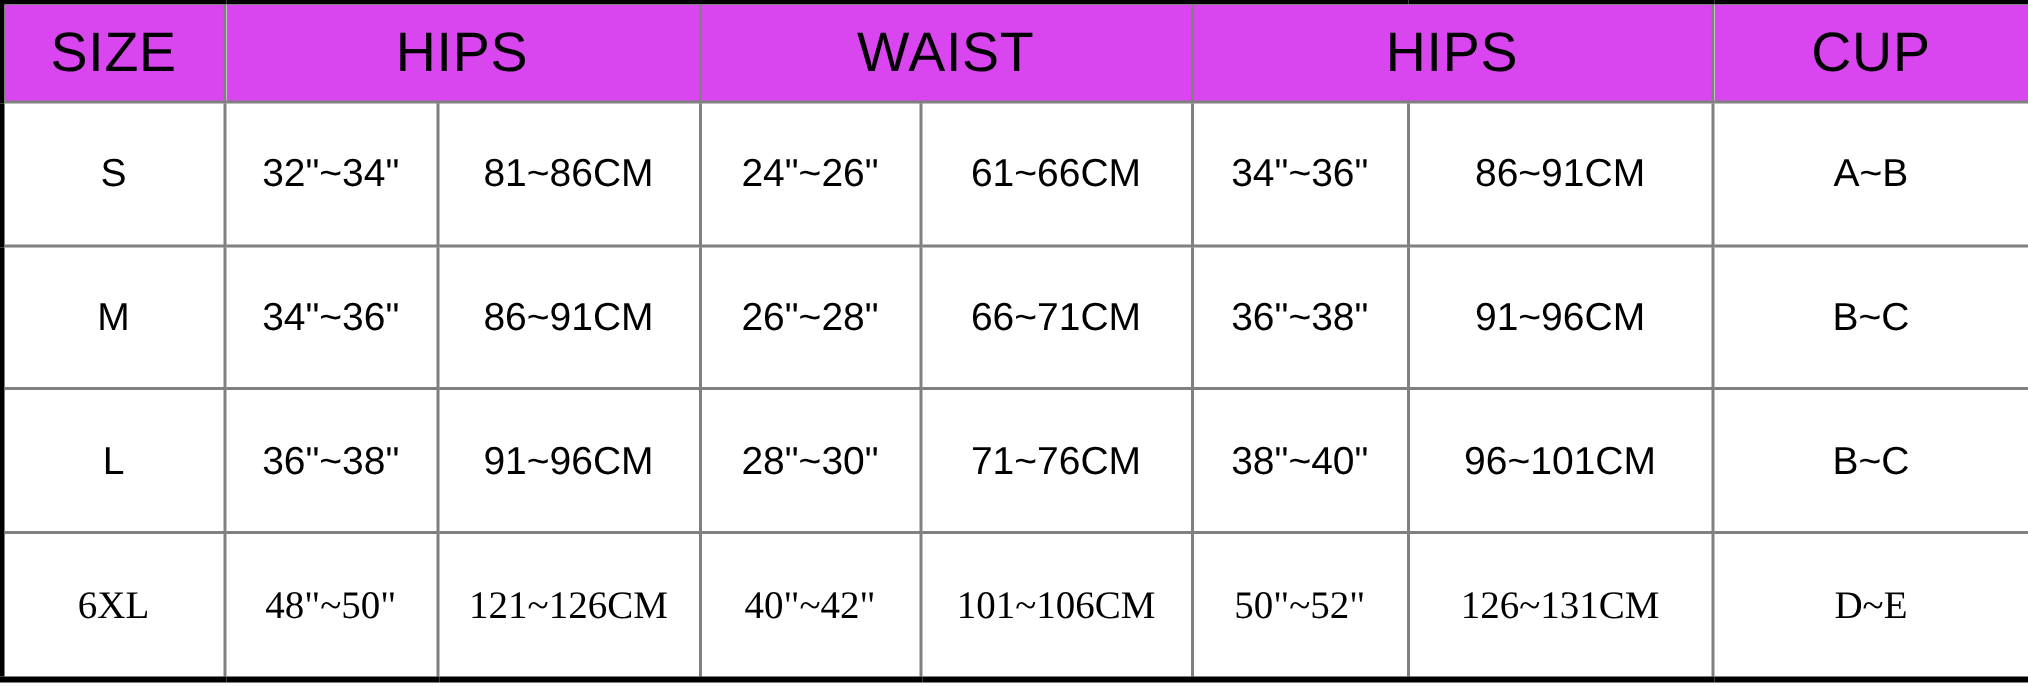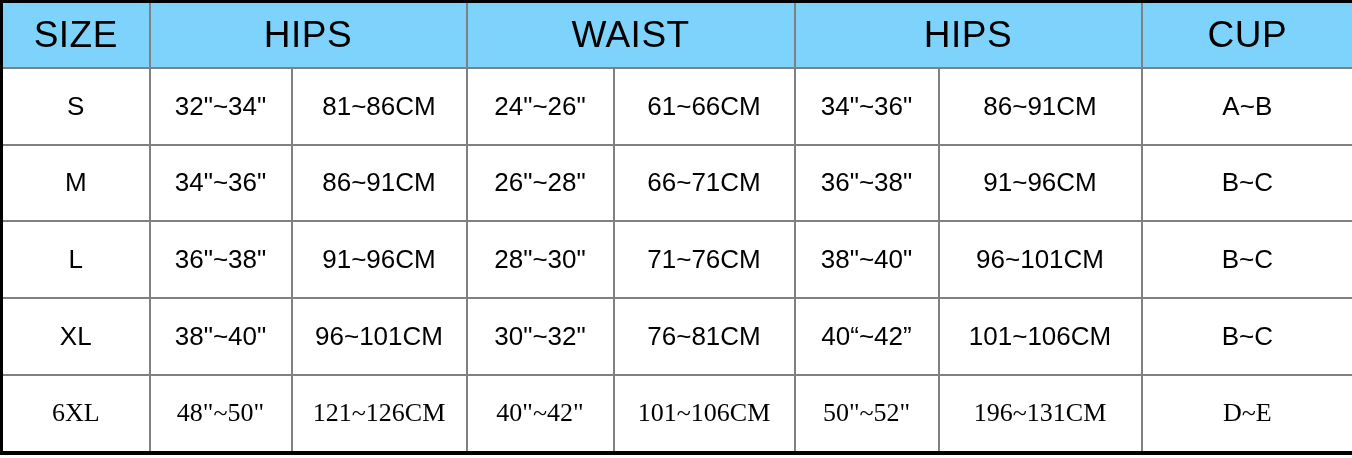--- a/index.html
+++ b/index.html
@@ -30,21 +30,21 @@
   table.size-chart td {
     border: 2px solid #808080;
     text-align: center;
     vertical-align: middle;
     color: #000000;
     padding: 0;
     overflow: hidden;
     white-space: nowrap;
   }
   table.size-chart thead th {
-    background: #7dd3fc;
+    background: #d946ef;
     font-size: 37px;
     font-weight: 400;
     height: 64px;
     letter-spacing: 0.5px;
   }
   table.size-chart tbody td {
     background: #ffffff;
     font-size: 26px;
     font-weight: 400;
     height: 41px;
@@ -104,34 +104,24 @@
           <td>L</td>
           <td>36"~38"</td>
           <td>91~96CM</td>
           <td>28"~30"</td>
           <td>71~76CM</td>
           <td>38"~40"</td>
           <td>96~101CM</td>
           <td>B~C</td>
         </tr>
         <tr>
-          <td>XL</td>
-          <td>38"~40"</td>
-          <td>96~101CM</td>
-          <td>30"~32"</td>
-          <td>76~81CM</td>
-          <td>40“~42”</td>
-          <td>101~106CM</td>
-          <td>B~C</td>
-        </tr>
-        <tr>
           <td>6XL</td>
           <td>48"~50"</td>
           <td>121~126CM</td>
           <td>40"~42"</td>
           <td>101~106CM</td>
           <td>50"~52"</td>
-          <td>196~131CM</td>
+          <td>126~131CM</td>
           <td>D~E</td>
         </tr>
       </tbody>
   </table>
 </div>
 
 </body></html>

